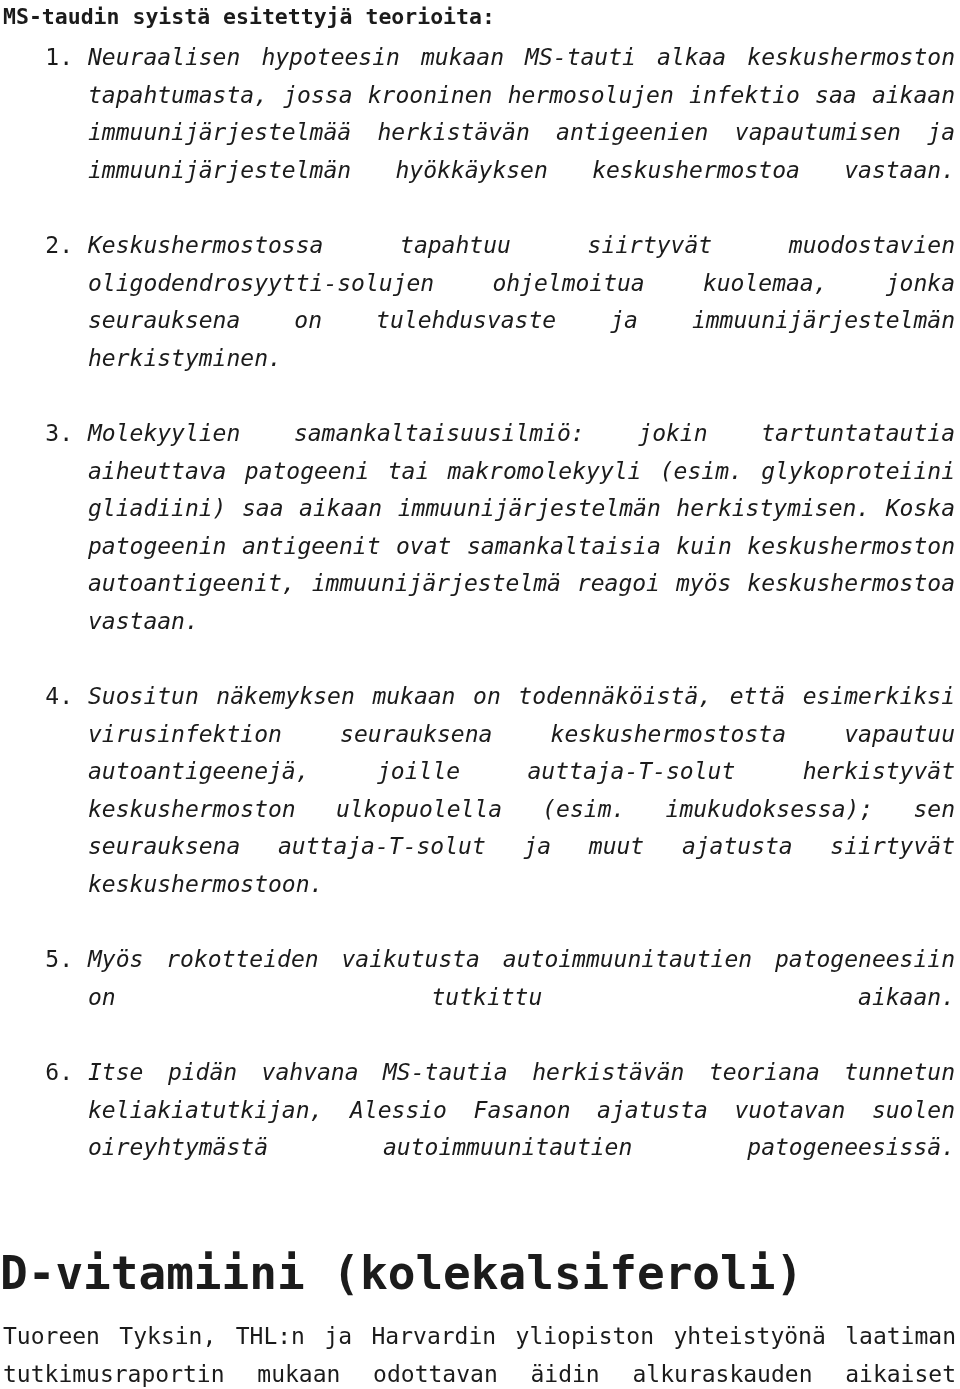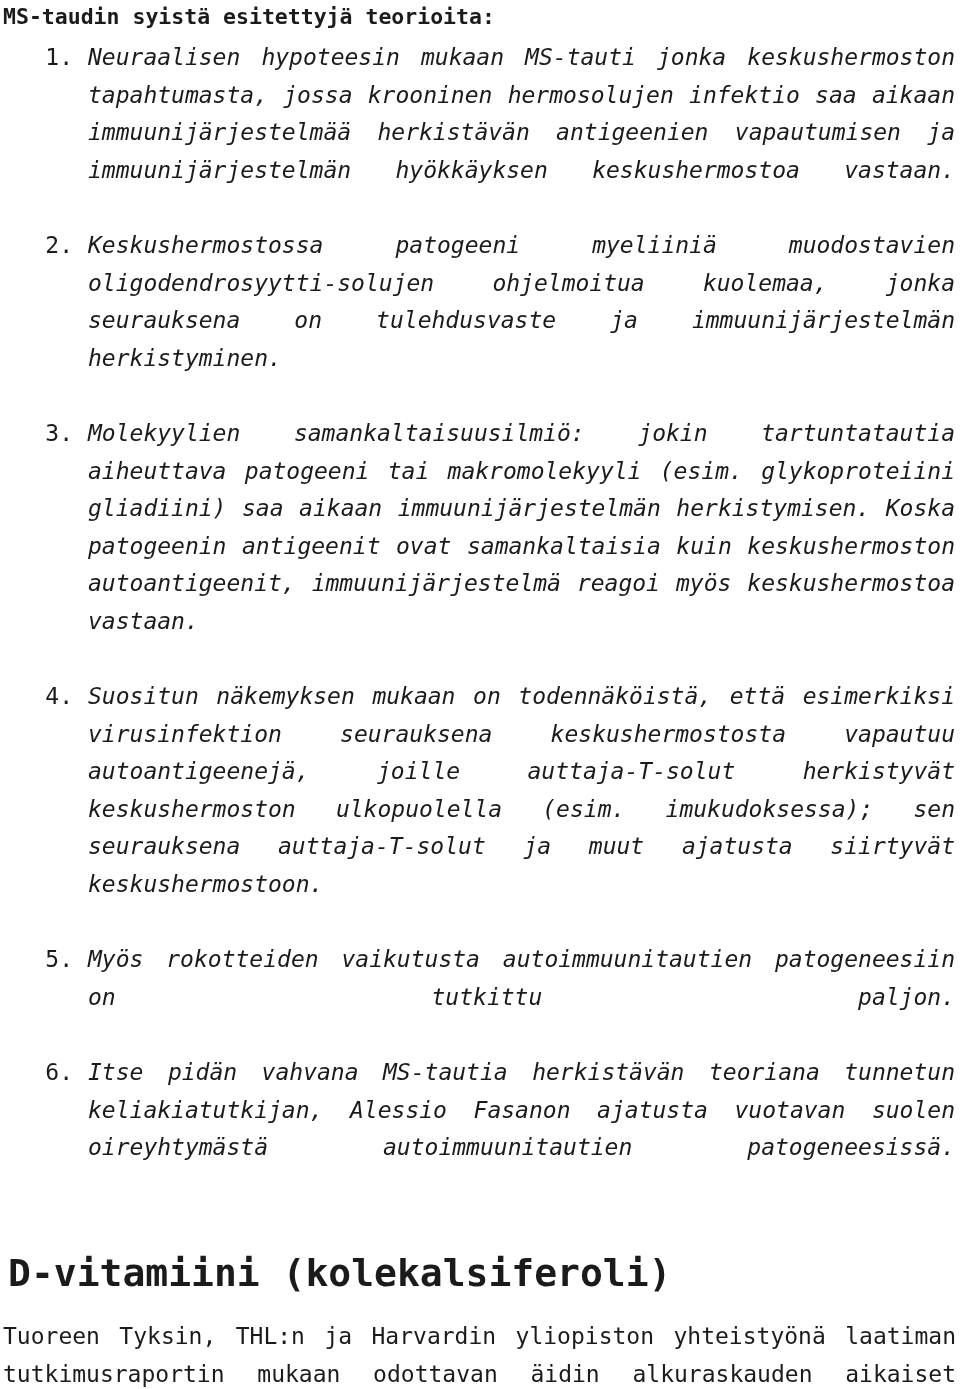--- a/index.html
+++ b/index.html
@@ -33,24 +33,24 @@
     line-height: 26px;
     letter-spacing: 0px;
     margin: 0;
     padding: 4px 0 0 3px;
     white-space: nowrap;
   }
 
   .heading-lg {
     font-family: "DejaVu Sans Mono", monospace;
     font-weight: bold;
-    font-size: 38px;
+    font-size: 46px;
     line-height: 46px;
     margin: 0;
-    padding: 0 0 0 8px;
+    padding: 0 0 0 0;
     white-space: nowrap;
   }
 
   
   .theory-list {
     list-style: none;
     margin: 0;
     padding: 0;
   }
   .theory-item {
@@ -119,41 +119,41 @@
 
 <div class="page">
 
   <h1 class="heading-sm">MS-taudin syistä esitettyjä teorioita:</h1>
 
   <div class="list-block">
     <ol class="theory-list">
 
       <li class="theory-item">
         <span class="marker">1.</span>
-        <span class="body-text">Neuraalisen hypoteesin mukaan MS-tauti jonka keskushermoston tapahtumasta, jossa krooninen hermosolujen infektio saa aikaan immuunijärjestelmää herkistävän antigeenien vapautumisen ja immuunijärjestelmän hyökkäyksen keskushermostoa vastaan.</span>
+        <span class="body-text">Neuraalisen hypoteesin mukaan MS-tauti alkaa keskushermoston tapahtumasta, jossa krooninen hermosolujen infektio saa aikaan immuunijärjestelmää herkistävän antigeenien vapautumisen ja immuunijärjestelmän hyökkäyksen keskushermostoa vastaan.</span>
       </li>
 
       <li class="theory-item">
         <span class="marker">2.</span>
-        <span class="body-text">Keskushermostossa patogeeni myeliiniä muodostavien oligodendrosyytti-solujen ohjelmoitua kuolemaa, jonka seurauksena on tulehdusvaste ja immuunijärjestelmän herkistyminen.</span>
+        <span class="body-text">Keskushermostossa tapahtuu siirtyvät muodostavien oligodendrosyytti-solujen ohjelmoitua kuolemaa, jonka seurauksena on tulehdusvaste ja immuunijärjestelmän herkistyminen.</span>
       </li>
 
       <li class="theory-item">
         <span class="marker">3.</span>
         <span class="body-text">Molekyylien samankaltaisuusilmiö: jokin tartuntatautia aiheuttava patogeeni tai makromolekyyli (esim. glykoproteiini gliadiini) saa aikaan immuunijärjestelmän herkistymisen. Koska patogeenin antigeenit ovat samankaltaisia kuin keskushermoston autoantigeenit, immuunijärjestelmä reagoi myös keskushermostoa vastaan.</span>
       </li>
 
       <li class="theory-item">
         <span class="marker">4.</span>
         <span class="body-text">Suositun näkemyksen mukaan on todennäköistä, että esimerkiksi virusinfektion seurauksena keskushermostosta vapautuu autoantigeenejä, joille auttaja-T-solut herkistyvät keskushermoston ulkopuolella (esim. imukudoksessa); sen seurauksena auttaja-T-solut ja muut ajatusta siirtyvät keskushermostoon.</span>
       </li>
 
       <li class="theory-item">
         <span class="marker">5.</span>
-        <span class="body-text">Myös rokotteiden vaikutusta autoimmuunitautien patogeneesiin on tutkittu paljon.</span>
+        <span class="body-text">Myös rokotteiden vaikutusta autoimmuunitautien patogeneesiin on tutkittu aikaan.</span>
       </li>
 
       <li class="theory-item">
         <span class="marker">6.</span>
         <span class="body-text">Itse pidän vahvana MS-tautia herkistävän teoriana tunnetun keliakiatutkijan, Alessio Fasanon ajatusta vuotavan suolen oireyhtymästä autoimmuunitautien patogeneesissä.</span>
       </li>
 
     </ol>
   </div>
 

